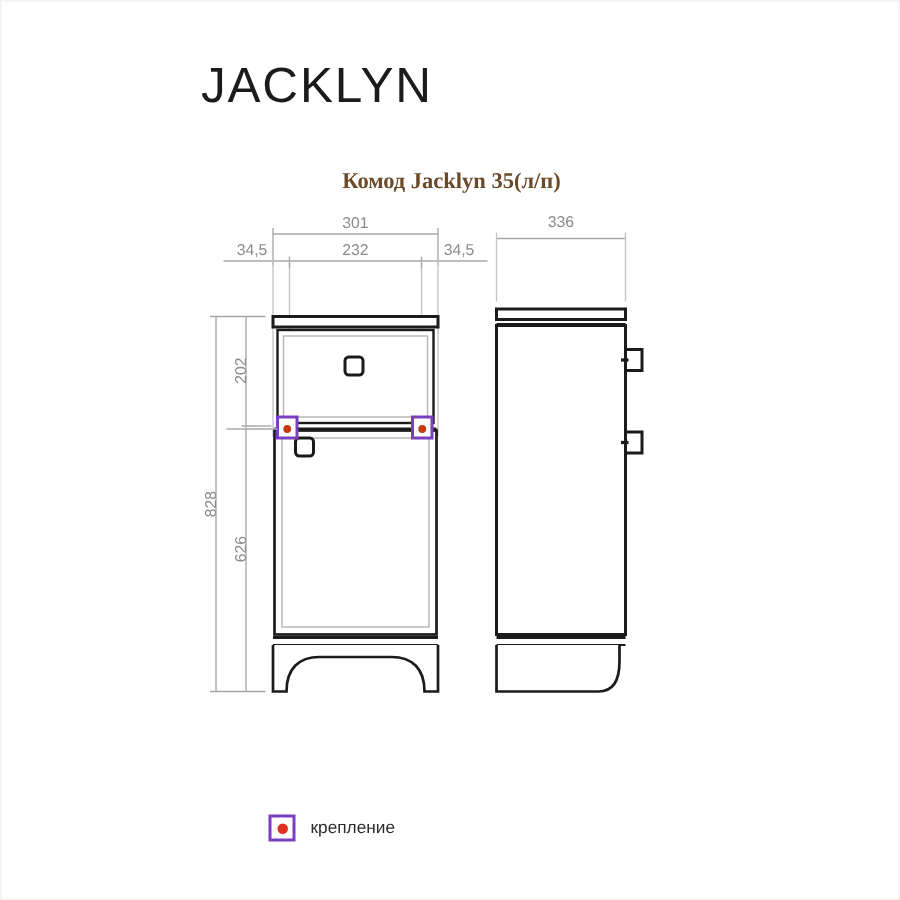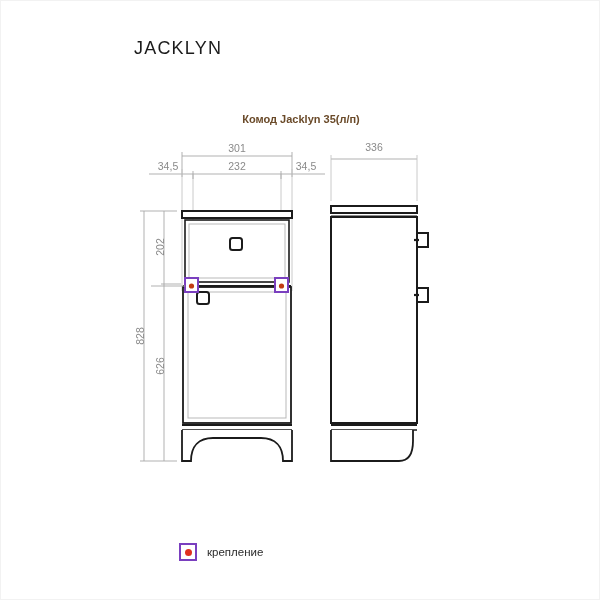--- a/index.html
+++ b/index.html
@@ -14,36 +14,36 @@
     background: #ffffff;
     border: 1px solid #f2f2f2;
     box-sizing: border-box;
     font-family: "Liberation Sans", sans-serif;
     overflow: hidden;
   }
   #brand {
     position: absolute;
     left: 133px;
     top: 37px;
-    font-size: 18px;
+    font-size: 33px;
     letter-spacing: 1.2px;
     color: #1b1b1b;
     font-weight: 400;
     font-family: "Liberation Sans", sans-serif;
   }
   #subtitle {
     position: absolute;
     left: 300px;
     top: 112px;
     transform: translateX(-50%);
-    font-size: 11px;
+    font-size: 15px;
     font-weight: bold;
     color: #6a4a29;
     white-space: nowrap;
-    font-family: Liberation Sans, sans-serif;
+    font-family: Liberation Serif, serif;
   }
   #svgroot {
     position: absolute;
     left: 0;
     top: 0;
   }
   .dimtext {
     font-family: "Liberation Sans", sans-serif;
     font-size: 10.5px;
     fill: #8a8a8a;

